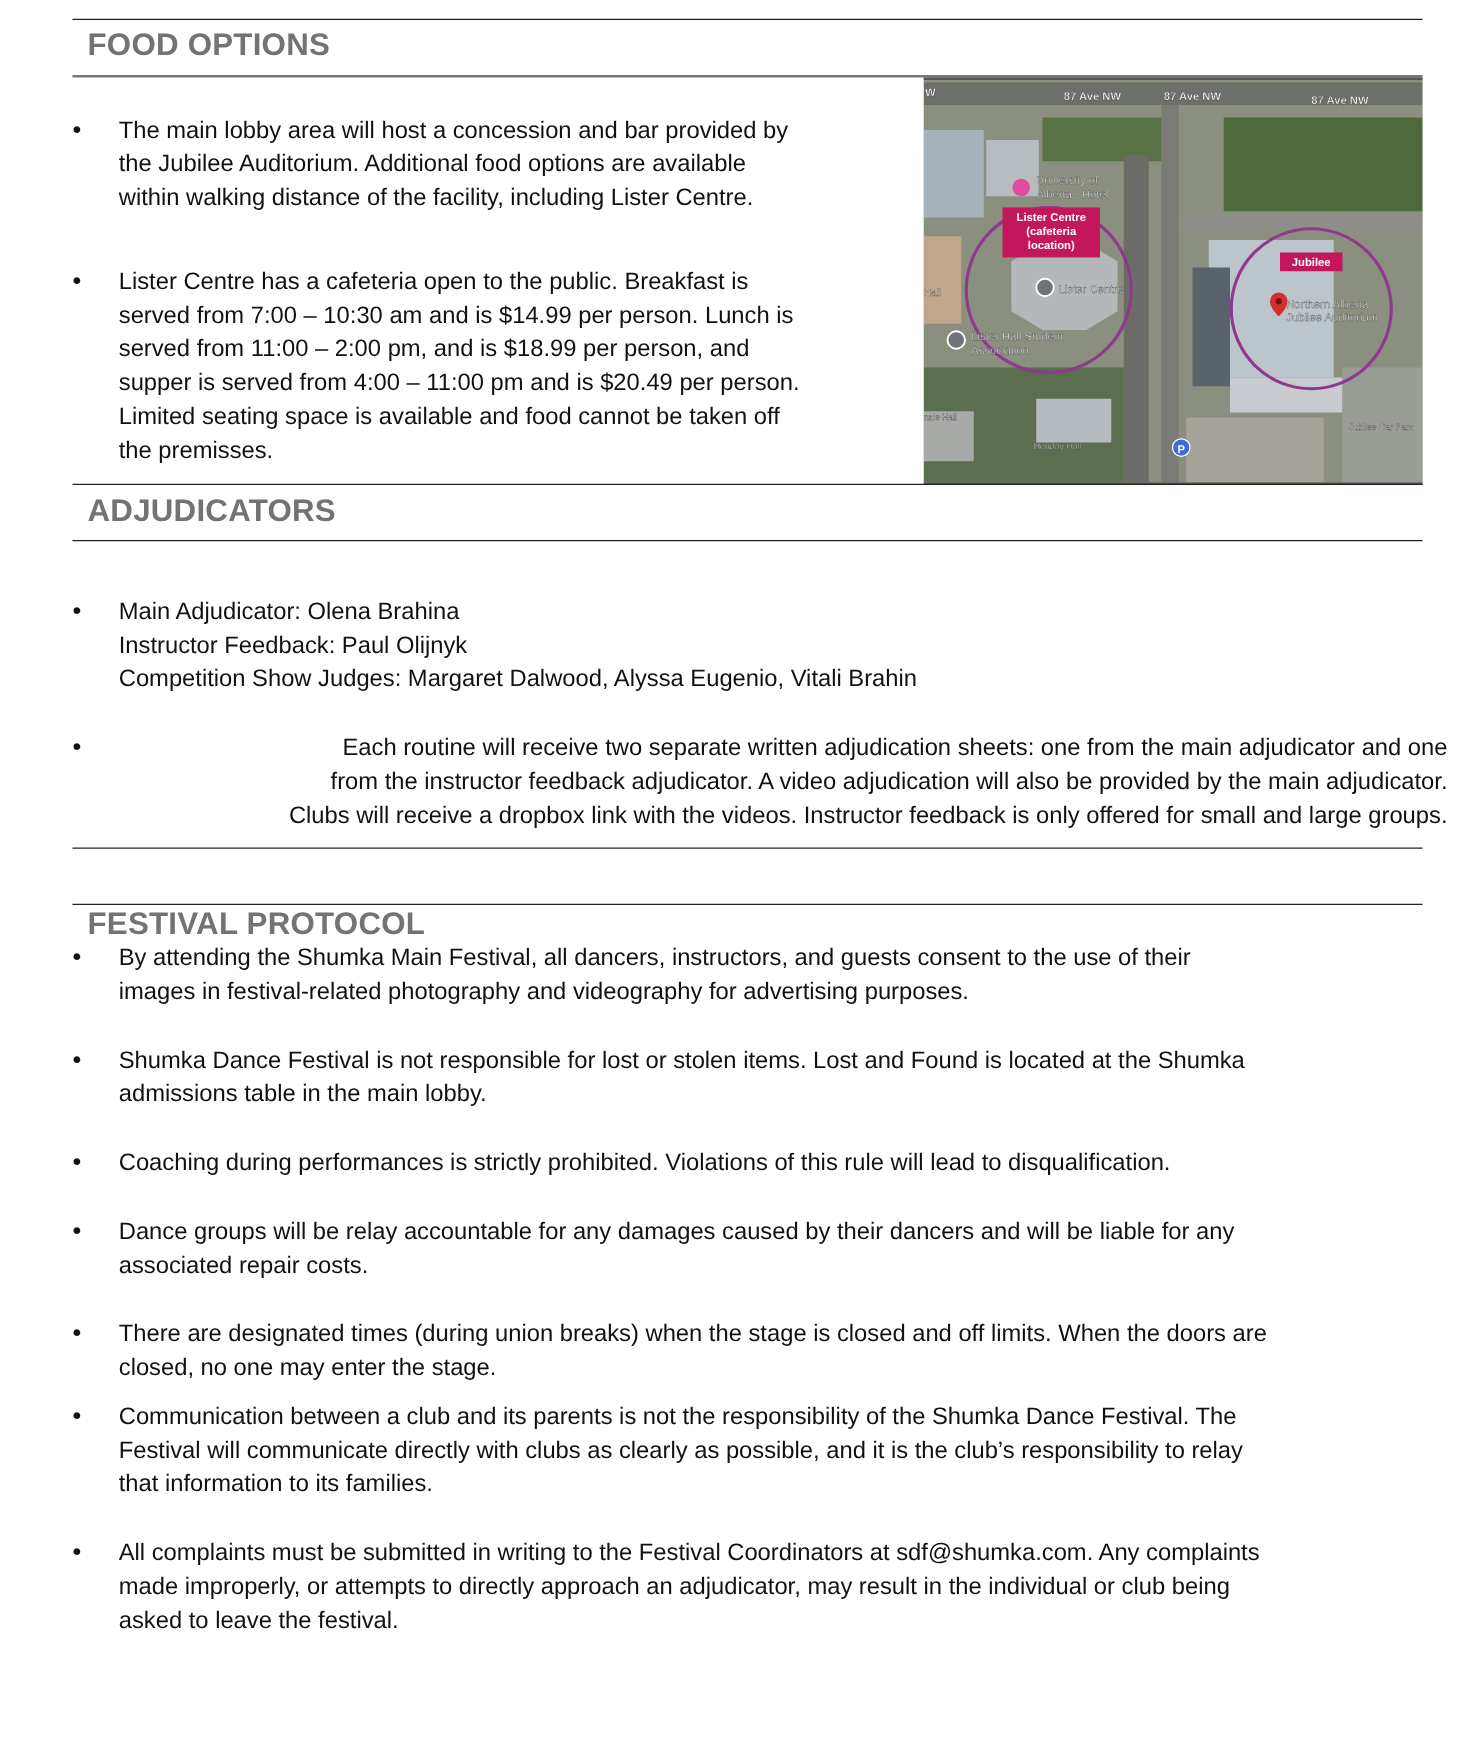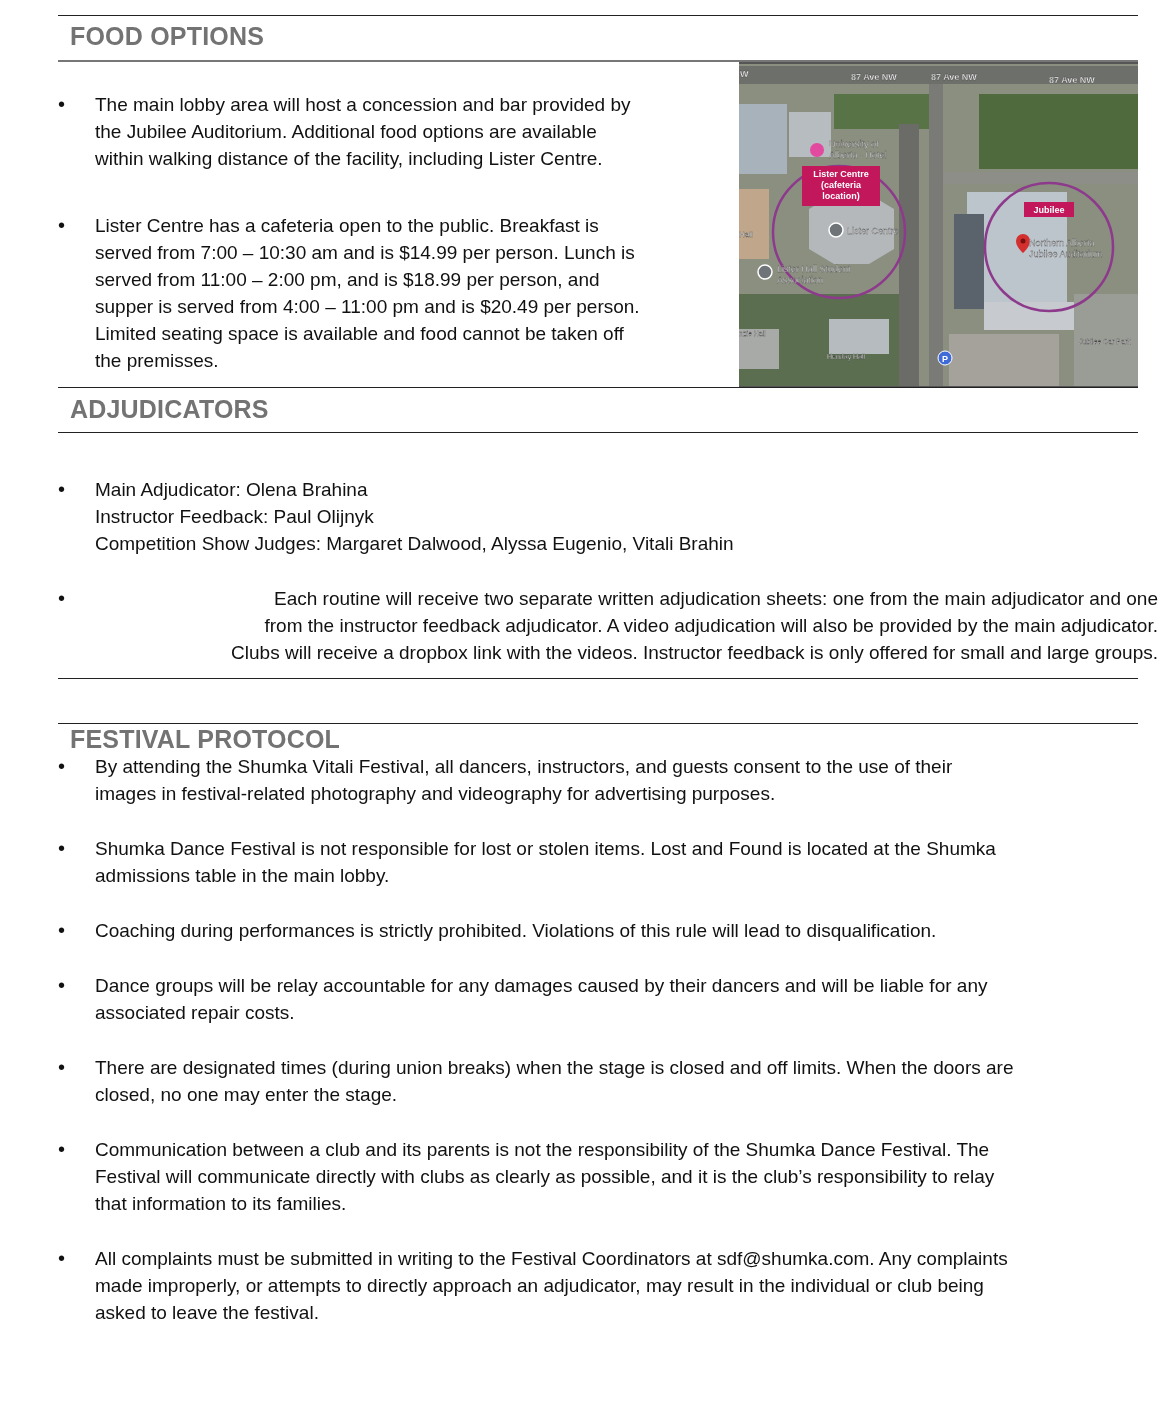--- a/index.html
+++ b/index.html
@@ -124,39 +124,39 @@
       <span class="line">Clubs will receive a dropbox link with the videos. Instructor feedback is only offered for small and large groups.</span>
     </li>
   </ul>
 
 <div class="rule" style="top:678px;"></div>
 <div class="heading" style="top:725px;">FESTIVAL PROTOCOL</div>
 <div class="rule" style="top:723px;"></div>
 
 <ul class="blist" id="list-protocol" style="top:753px; width:1100px;">
     <li>
-      <span class="line">By attending the Shumka Vitali Festival, all dancers, instructors, and guests consent to the use of their</span>
+      <span class="line">By attending the Shumka Main Festival, all dancers, instructors, and guests consent to the use of their</span>
       <span class="line">images in festival-related photography and videography for advertising purposes.</span>
     </li>
     <li style="margin-top: 28px;">
       <span class="line">Shumka Dance Festival is not responsible for lost or stolen items. Lost and Found is located at the Shumka</span>
       <span class="line">admissions table in the main lobby.</span>
     </li>
     <li style="margin-top: 28px;">
       <span class="line">Coaching during performances is strictly prohibited. Violations of this rule will lead to disqualification.</span>
     </li>
     <li style="margin-top: 28px;">
       <span class="line">Dance groups will be relay accountable for any damages caused by their dancers and will be liable for any</span>
       <span class="line">associated repair costs.</span>
     </li>
     <li style="margin-top: 28px;">
       <span class="line">There are designated times (during union breaks) when the stage is closed and off limits. When the doors are</span>
       <span class="line">closed, no one may enter the stage.</span>
     </li>
-    <li style="margin-top: 28px;">
+    <li style="margin-top: 12px;">
       <span class="line">Communication between a club and its parents is not the responsibility of the Shumka Dance Festival. The</span>
       <span class="line">Festival will communicate directly with clubs as clearly as possible, and it is the club’s responsibility to relay</span>
       <span class="line">that information to its families.</span>
     </li>
     <li style="margin-top: 28px;">
       <span class="line">All complaints must be submitted in writing to the Festival Coordinators at sdf@shumka.com. Any complaints</span>
       <span class="line">made improperly, or attempts to directly approach an adjudicator, may result in the individual or club being</span>
       <span class="line">asked to leave the festival.</span>
     </li>
   </ul>

